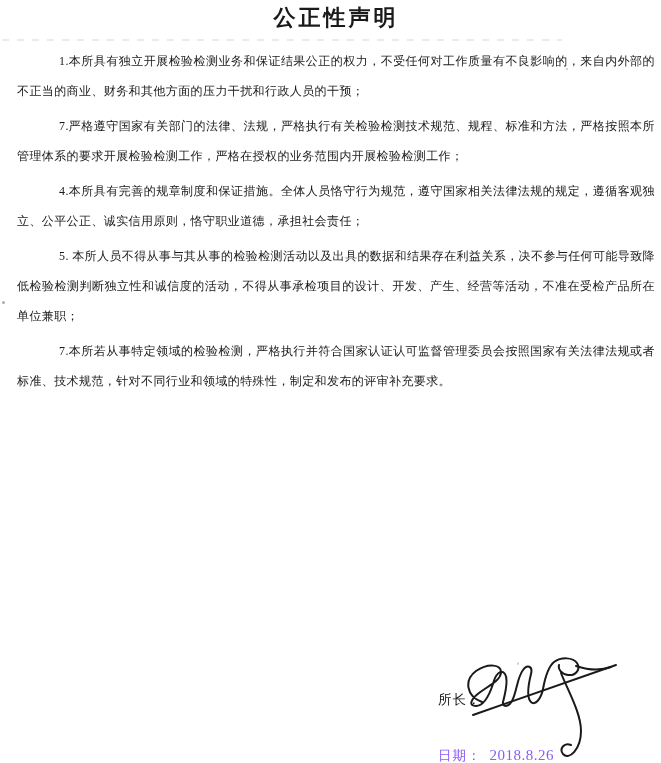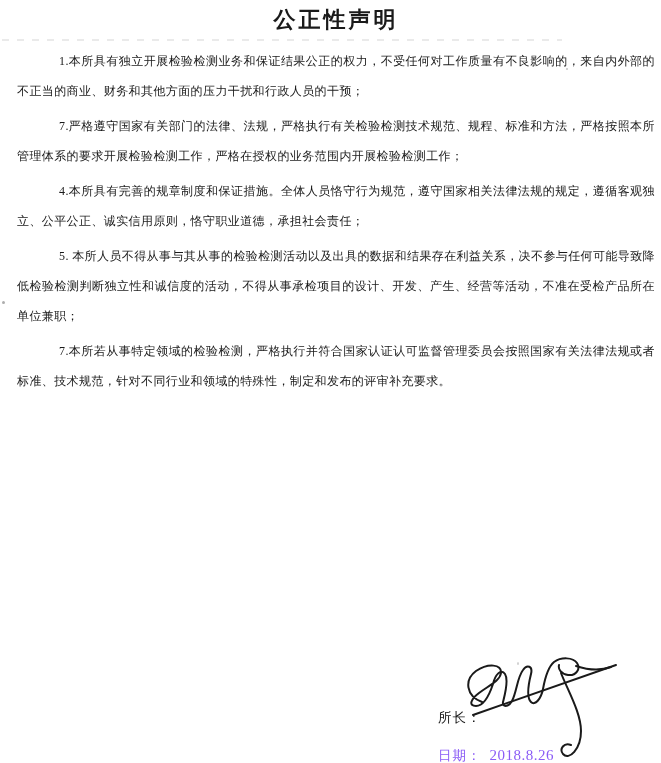--- a/index.html
+++ b/index.html
@@ -12,41 +12,41 @@
     font-family: "Liberation Serif", "DejaVu Serif", serif;
   }
   .page {
     position: absolute;
     inset: 0;
     box-sizing: border-box;
     padding: 8px 6px 0 17px;
     color: #1a1a1a;
   }
   .title {
-    font-family: Liberation Serif, serif;
+    font-family: Liberation Mono, monospace;
     font-weight: 700;
     font-size: 22px;
     letter-spacing: 3px;
     text-align: center;
     line-height: 24px;
     margin: 0 0 14px 0;
   }
   .para {
     font-size: 12px;
     line-height: 30px;
     letter-spacing: 0.4px;
     text-align: justify;
     text-indent: 42px;
     margin: 0 0 5px 0;
     color: #1a1a1a;
   }
   .director-row {
     position: absolute;
     left: 438px;
-    top: 709px;
+    top: 691px;
     font-size: 13.5px;
     letter-spacing: 1px;
     color: #1a1a1a;
   }
   .date-row {
     position: absolute;
     left: 438px;
     top: 739px;
     font-size: 13.5px;
     letter-spacing: 1px;

